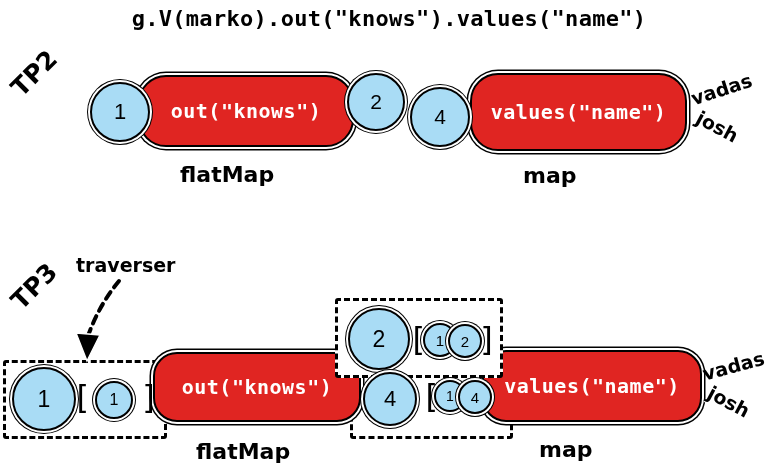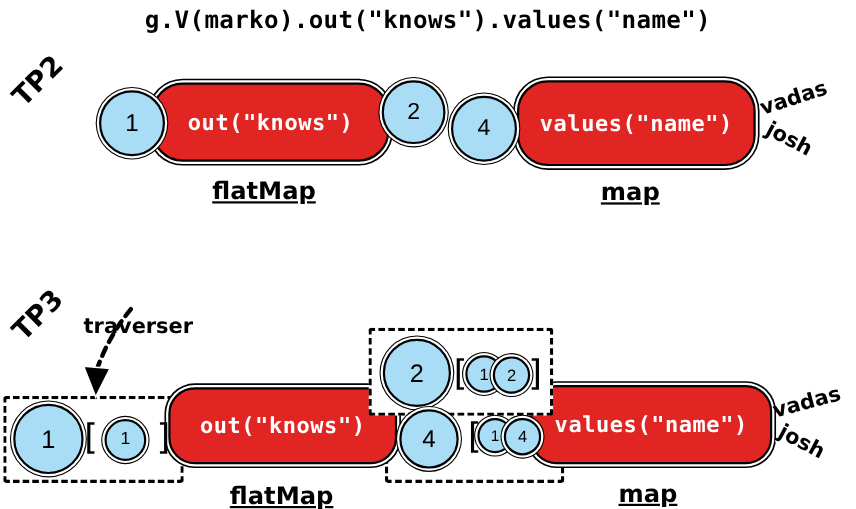--- a/index.html
+++ b/index.html
@@ -39,21 +39,21 @@
   
   .dbox{
     background:#fff;border:3px dashed #000;border-radius:3px;
   }
   .bracket{
     font-family:"DejaVu Sans Mono","Liberation Mono",monospace;
     font-size:32px;line-height:36px;color:#000;
   }
   .z1{z-index:1}.z2{z-index:2}.z3{z-index:3}.z4{z-index:4}.z5{z-index:5}
   .rot{transform-origin:center center;}
-  .center{text-align:center;text-decoration:underline;}
+  .center{}
 </style>
 </head>
 <body>
 
 <div id="canvas">
 
   <div class="abs title">g.V(marko).out("knows").values("name")</div>
 
   <div class="abs lbl rot" style="left:6px;top:58px;width:60px;height:34px;font-size:25px;text-align:center;transform:rotate(-45deg);">TP2</div>
 
@@ -70,21 +70,21 @@
   <div class="abs lbl rot" style="left:690px;top:76px;width:76px;height:24px;font-size:19px;transform:rotate(-18deg);">vadas</div>
 
   <div class="abs lbl rot" style="left:694px;top:118px;width:56px;height:24px;font-size:19px;transform:rotate(28deg);">josh</div>
 
   <div class="abs lbl center" style="left:180px;top:162px;width:120px;height:26px;font-size:22px;">flatMap</div>
 
   <div class="abs lbl center" style="left:523px;top:163px;width:100px;height:26px;font-size:22px;">map</div>
 
   <div class="abs lbl rot" style="left:6px;top:271px;width:60px;height:34px;font-size:25px;text-align:center;transform:rotate(-45deg);">TP3</div>
 
-  <div class="abs lbl" style="left:76px;top:254px;width:110px;height:22px;font-size:19px;margin-top:32px;">traverser</div>
+  <div class="abs lbl" style="left:76px;top:254px;width:110px;height:22px;font-size:19px;">traverser</div>
 
   <svg class="abs z2" style="left:55px;top:273px;" width="75" height="95" viewBox="0 0 75 95">
     <path d="M 64 8 Q 44 32 33 63" fill="none" stroke="#000" stroke-width="4" stroke-dasharray="8 6" stroke-linecap="round"></path>
     <polygon points="21,60 45,62 32,88" fill="#000" stroke="#fff" stroke-width="1.5"></polygon>
   </svg>
 
   <div class="abs dbox z1" style="left:3px;top:360px;width:158px;height:73px;"></div>
   <div class="abs circle z4" style="left:12px;top:367px;width:60px;height:60px;font-size:23px;">1</div>
   <div class="abs bracket z4" style="left:72px;top:379px;">[</div>
   <div class="abs circle z4" style="left:95px;top:381px;width:34px;height:34px;font-size:16px;">1</div>

